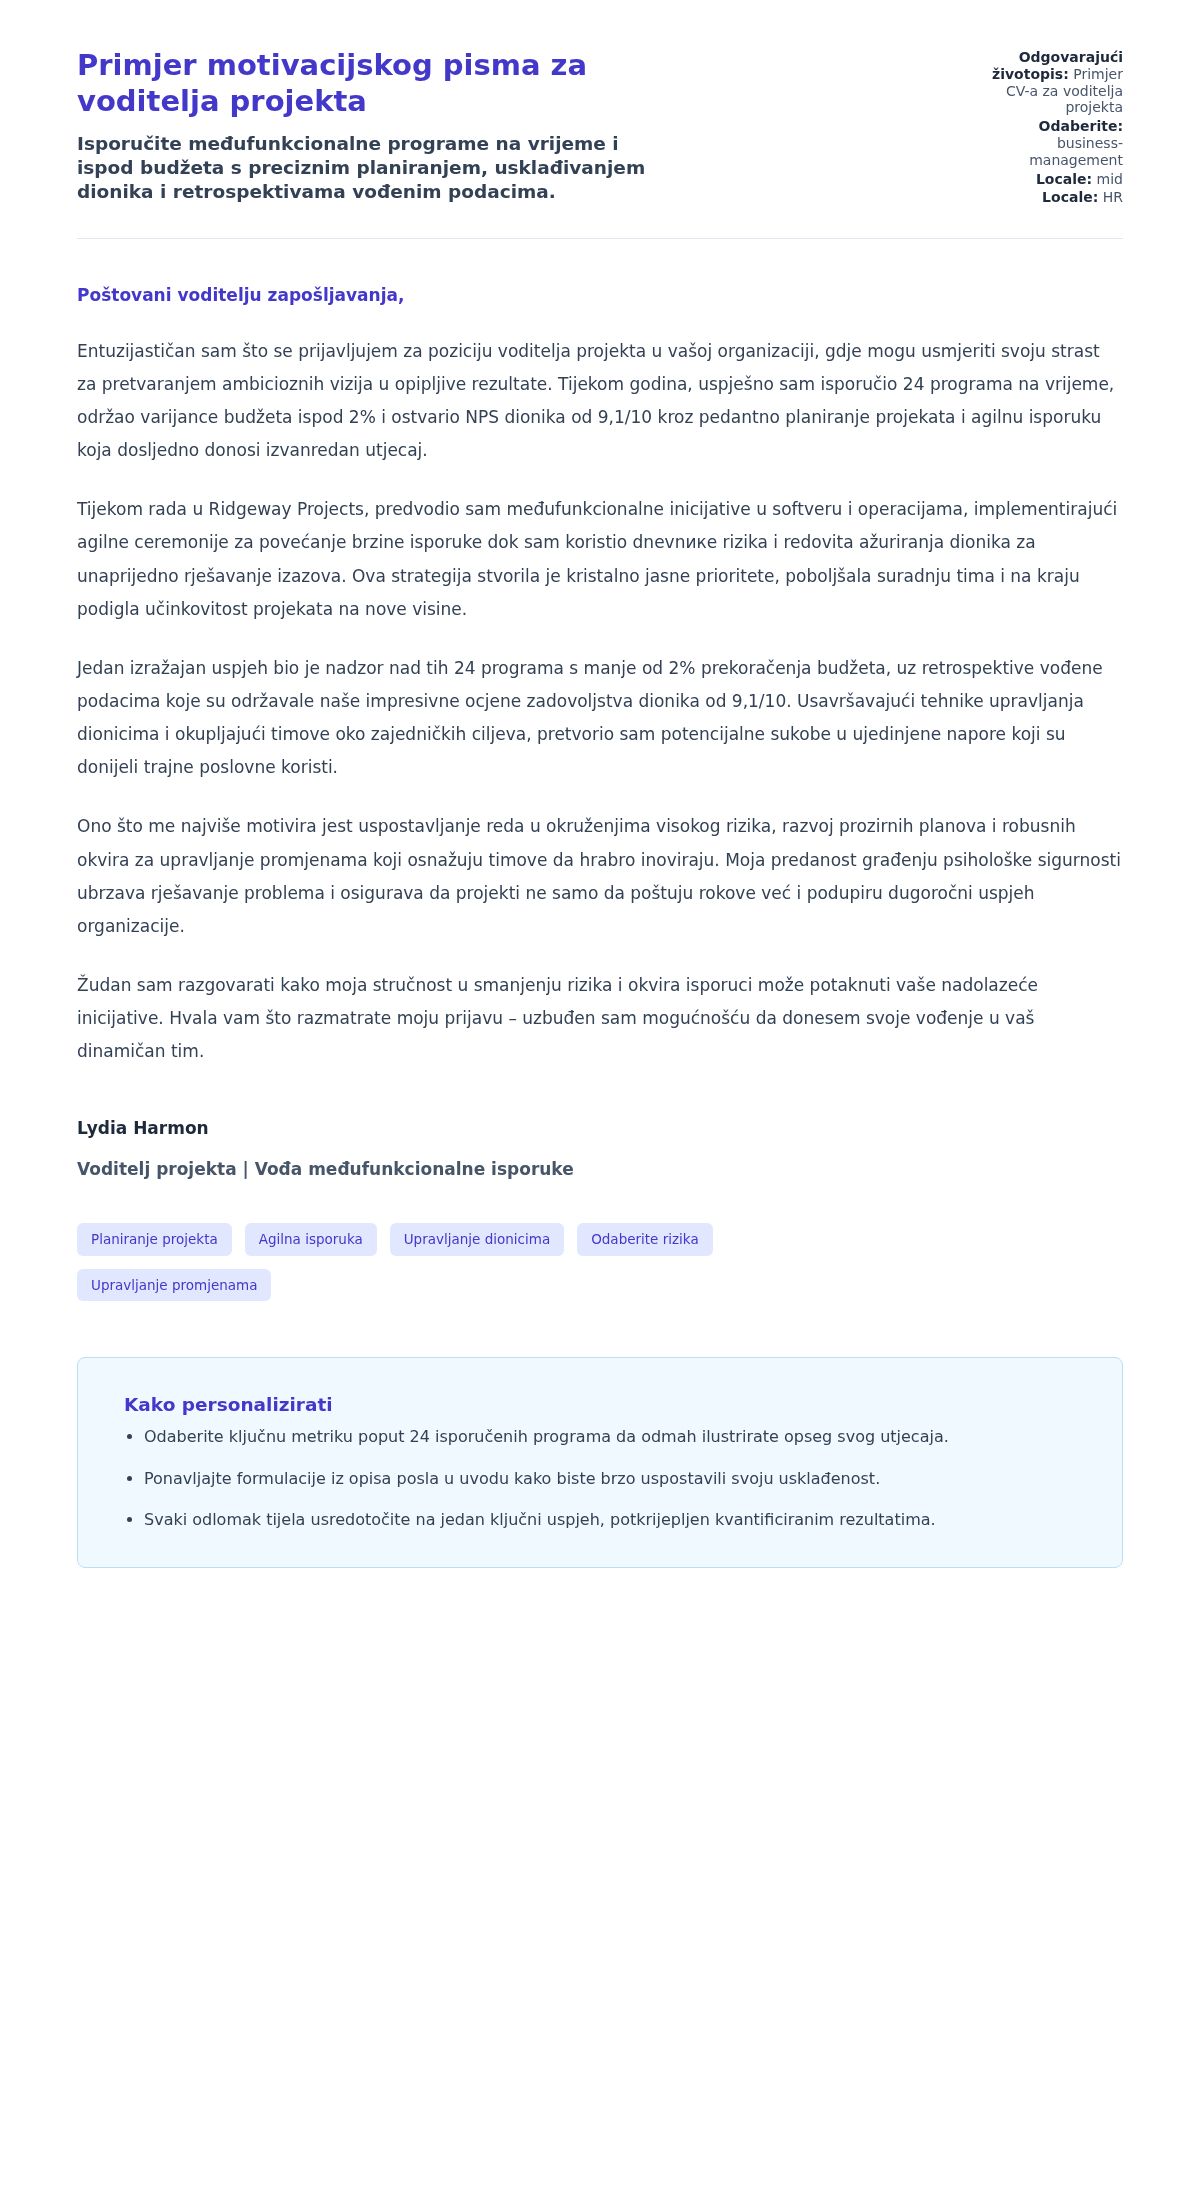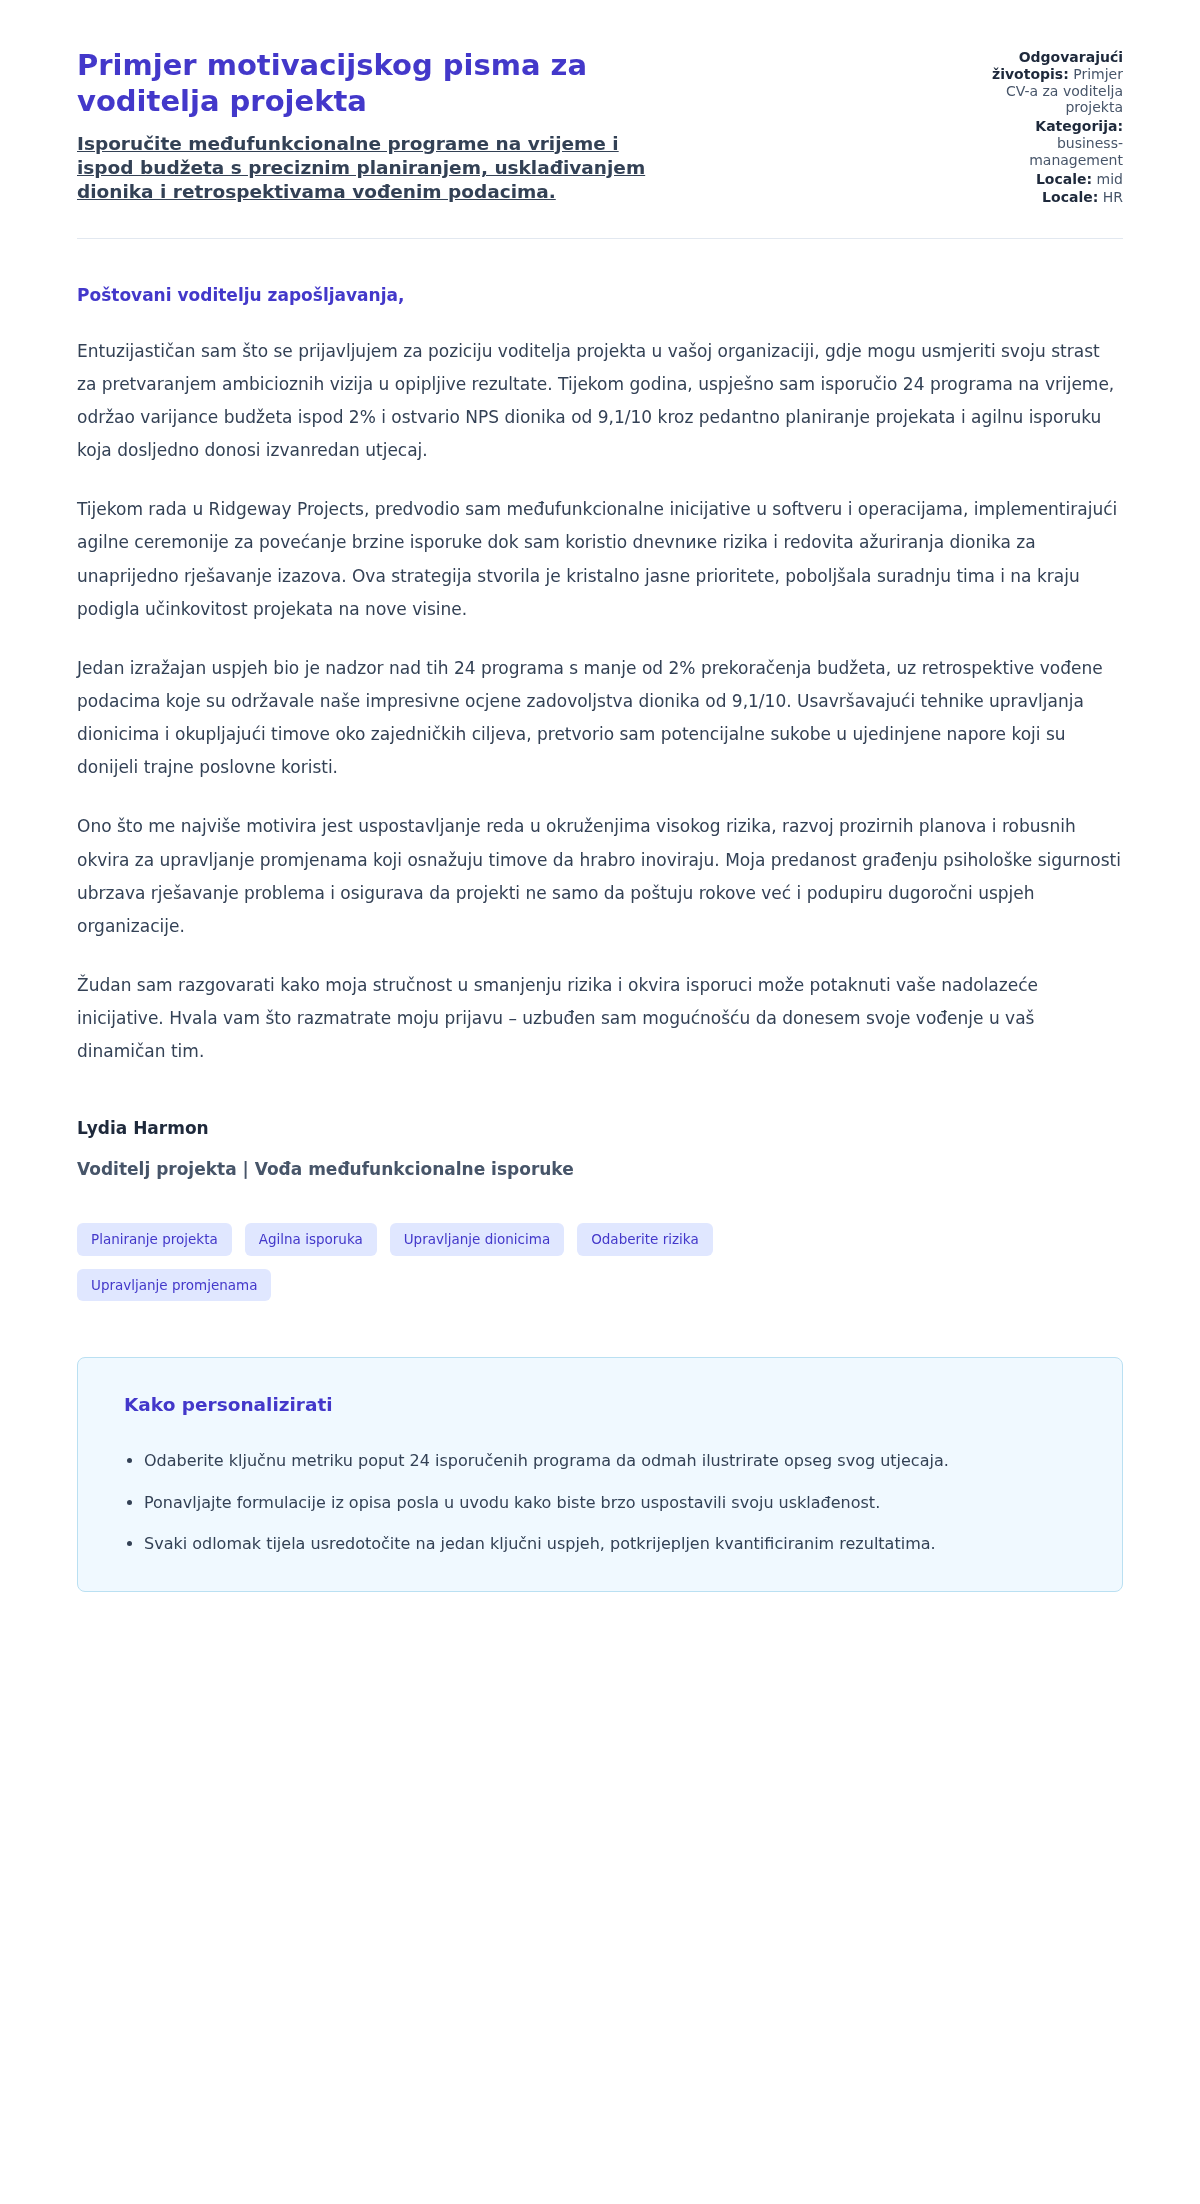--- a/index.html
+++ b/index.html
@@ -31,21 +31,20 @@
     font-weight:700;
     max-width:580px;
   }
   .subtitle {
     margin-top:12px;
     font-size:18.5px;
     font-weight:700;
     line-height:1.32;
     color:#334155;
     max-width:575px;
-    text-decoration:underline;
   }
   .meta {
     flex:0 0 auto;
     width:138px;
     text-align:right;
     font-size:14px;
     line-height:1.2;
     color:#475569;
     padding-top:2px;
   }
@@ -109,21 +108,21 @@
     border-radius:8px;
     padding:36px 26px 32px 26px;
   }
   .tips h2 {
     color:var(--accent,#4338ca);
     font-size:18.5px;
     font-weight:700;
     padding-left:20px;
   }
   .tips ul {
-    margin-top:32px;
+    margin-top:8px;
     padding-left:40px;
     list-style:disc;
   }
   .tips li {
     font-size:16px;
     line-height:1.8;
     margin-bottom:13px;
     color:#334155;
     max-width:920px;
   }
@@ -138,21 +137,21 @@
     <div class="header-main">
       <h1 class="title">Primjer motivacijskog pisma za voditelja projekta</h1>
       <p class="subtitle">Isporučite međufunkcionalne programe na vrijeme i ispod budžeta s preciznim planiranjem, usklađivanjem dionika i retrospektivama vođenim podacima.</p>
     </div>
     <aside class="meta">
       <div class="meta-row">
         <span class="meta-label">Odgovarajući životopis:</span>
         <span class="meta-value">Primjer CV-a za voditelja projekta</span>
       </div>
       <div class="meta-row">
-        <span class="meta-label">Kategorija:</span>
+        <span class="meta-label">Odaberite:</span>
         <span class="meta-value">business-management</span>
       </div>
       <div class="meta-row">
         <span class="meta-label">Locale:</span>
         <span class="meta-value">mid</span>
       </div>
       <div class="meta-row">
         <span class="meta-label">Locale:</span>
         <span class="meta-value">HR</span>
       </div>

